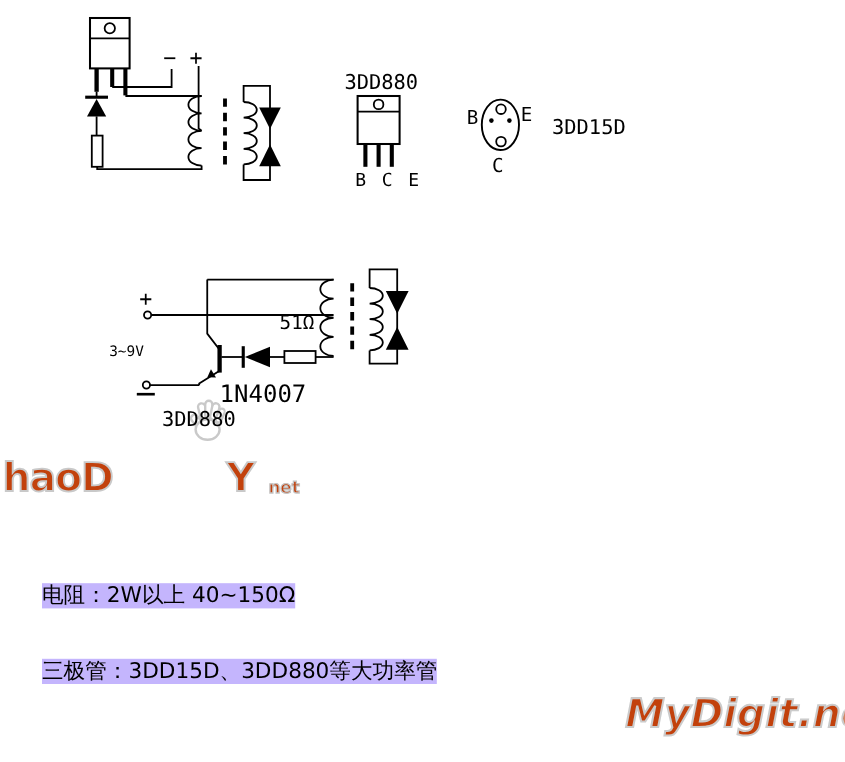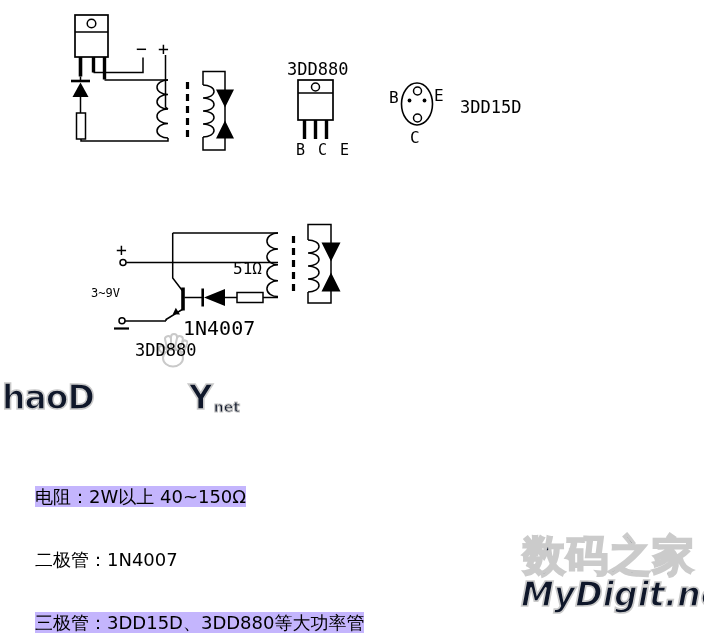--- a/index.html
+++ b/index.html
@@ -6,26 +6,26 @@
   #stage{position:relative;width:704px;height:635px;background:#ffffff;overflow:hidden;
          font-family:"DejaVu Sans",sans-serif;}
   svg{position:absolute;left:0;top:0;z-index:2;}
   .lbl{position:absolute;z-index:3;color:#000;font-family:"DejaVu Sans Mono","Liberation Mono",monospace;
        white-space:pre;line-height:1;}
   .notes{position:absolute;left:35px;top:444px;z-index:3;color:#000;
          font-family:"DejaVu Sans",sans-serif;font-size:18px;line-height:21px;white-space:pre;}
   .notes .nline{display:block;height:21px;}
   .notes .nline span{background:#c4b5fd;}
   .notes .nline.plain span{background:transparent;}
-  .wm{position:absolute;z-index:1;color:#0f172a;font-weight:bold;
+  .wm{position:absolute;z-index:1;color:#c2410c;font-weight:bold;
       -webkit-text-stroke:1.6px #c9c9c9;white-space:pre;}
   .wm-left{left:2px;top:293px;font-size:33px;font-family:"DejaVu Sans",sans-serif;
            display:flex;align-items:flex-end;letter-spacing:-1px;}
   .wm-left .suffix{font-size:14px;-webkit-text-stroke:1.1px #c4c4c4;
-                   transform:translateY(-2px);margin-left:2px;letter-spacing:0;}
+                   transform:translateY(-2px);margin-left:12px;letter-spacing:0;}
   .wm-cn{left:523px;top:528px;font-size:42px;letter-spacing:1px;
          -webkit-text-stroke:2px #cbcbcb;font-family:"DejaVu Sans",sans-serif;}
   .wm-en{left:521px;top:575px;font-size:33px;font-style:italic;
          -webkit-text-stroke:1.7px #cbcbcb;font-family:"DejaVu Sans",sans-serif;}
   .hand-icon{display:inline-block;margin:0 1px 2px 1px;}
 </style>
 </head>
 <body>
 
 <div id="stage">
@@ -40,21 +40,20 @@
           <rect x="13" y="2" width="6" height="15" rx="3"></rect>
           <rect x="18" y="4" width="6" height="14" rx="3" transform="rotate(12 21 11)"></rect>
           <rect x="23" y="8" width="5" height="12" rx="2.5" transform="rotate(24 25 14)"></rect>
           <ellipse cx="15" cy="26" rx="10" ry="8.5"></ellipse>
         </g>
       </svg>
     </span>
     <span>Y</span>
     <span class="suffix">net</span>
   </div>
-  <div class="wm wm-cn">数码之家</div>
   <div class="wm wm-en">MyDigit.net</div>
 
   <svg width="704" height="635" viewBox="0 0 704 635">
     <g stroke="#000" stroke-width="1.5" fill="none">
 
       <g>
         <rect x="75" y="15" width="33" height="42" stroke-width="1.7"></rect>
         <line x1="75" y1="32" x2="108" y2="32"></line>
         <circle cx="91.5" cy="23.5" r="4.3"></circle>
         <line x1="80.5" y1="57" x2="80.5" y2="76.5" stroke-width="3.6"></line>
@@ -149,18 +148,17 @@
   <div class="lbl" style="left:410px;top:130px;font-size:16px">C</div>
 
   <div class="lbl" style="left:116px;top:241px;font-size:18px">+</div>
   <div class="lbl" style="left:91px;top:287px;font-size:12px">3~9V</div>
   <div class="lbl" style="left:233px;top:261px;font-size:16px">51Ω</div>
   <div class="lbl" style="left:183px;top:318px;font-size:20px">1N4007</div>
   <div class="lbl" style="left:135px;top:342px;font-size:17px">3DD880</div>
 
   <div class="notes">
     <span class="nline"><span>电阻：2W以上 40~150Ω</span></span>
-    <span class="nline plain"><span>二极管：1N4007</span></span>
     <span class="nline"><span>三极管：3DD15D、3DD880等大功率管</span></span>
     
   </div>
 
 </div>
 
 </body></html>

